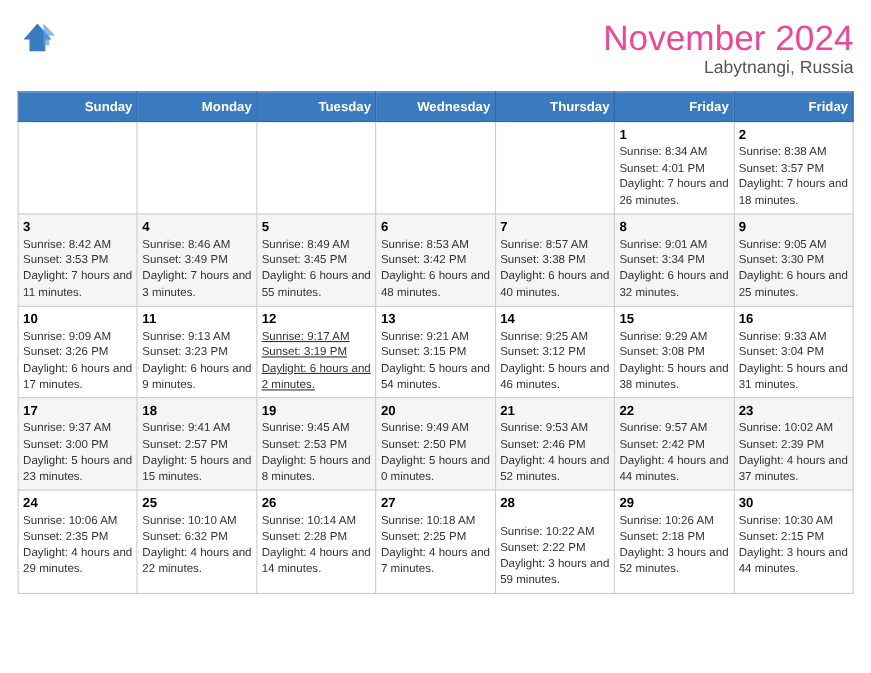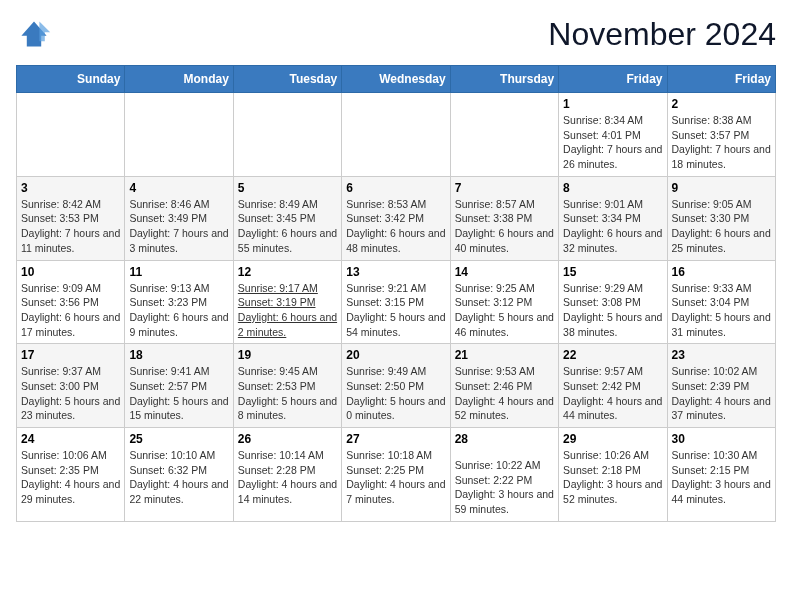--- a/index.html
+++ b/index.html
@@ -33,21 +33,21 @@
     .logo-icon {
       width: 36px;
       height: 36px;
     }
     .title-block {
       text-align: right;
     }
     .month-title {
       font-size: 32px;
       font-weight: normal;
-      color: #0f172a;
+      color: #ec4899;
     }
     .subtitle {
       font-size: 16px;
       color: #555;
     }
     .calendar {
       width: 100%;
       border-collapse: collapse;
       font-size: 11px;
     }
@@ -91,20 +91,21 @@
 <div class="header">
   <div class="logo">
     <svg class="logo-icon" viewBox="0 0 40 40" width="40" height="40">
       <rect x="0" y="0" width="40" height="40" fill="white"></rect>
       <polygon points="20,6 34,22 28,22 28,34 12,34 12,22 6,22" fill="#3a7abf"></polygon>
       <polygon points="26,6 38,18 32,18 32,28 26,28" fill="#5aa0df" opacity="0.7"></polygon>
     </svg>
   </div>
   <div class="title-block">
     <div class="month-title">November 2024</div>
+    <div class="subtitle">Labytnangi, Russia</div>
   </div>
 </div>
 
 <table class="calendar">
   <thead>
     <tr>
     <th>Sunday</th>
         <th>Monday</th>
         <th>Tuesday</th>
         <th>Wednesday</th>
@@ -174,21 +175,21 @@
           <div class="day-number">9</div>
           <div class="day-info" style="white-space: pre-line;">Sunrise: 9:05 AM
 Sunset: 3:30 PM
 Daylight: 6 hours and 25 minutes.</div>
         </td>
       </tr>
       <tr>
         <td>
           <div class="day-number">10</div>
           <div class="day-info" style="white-space: pre-line;">Sunrise: 9:09 AM
-Sunset: 3:56 PM
+Sunset: 3:26 PM
 Daylight: 6 hours and 17 minutes.</div>
         </td>
         <td>
           <div class="day-number">11</div>
           <div class="day-info" style="white-space: pre-line;">Sunrise: 9:13 AM
 Sunset: 3:23 PM
 Daylight: 6 hours and 9 minutes.</div>
         </td>
         <td>
           <div class="day-number">12</div>

